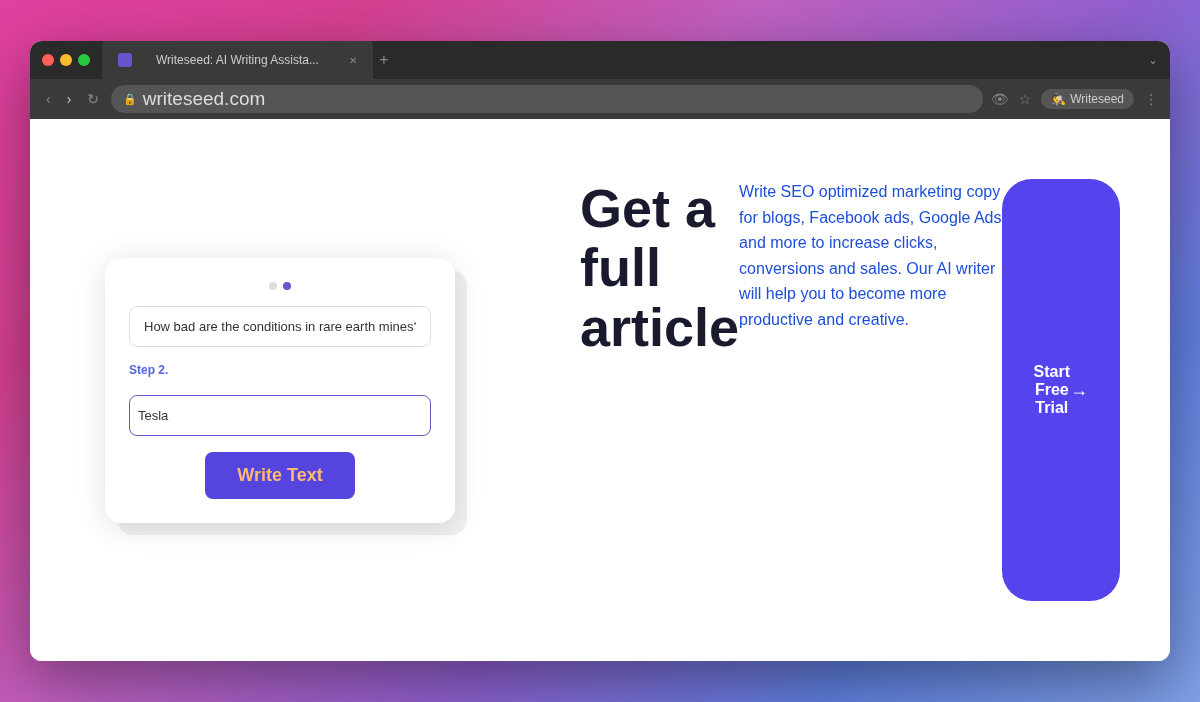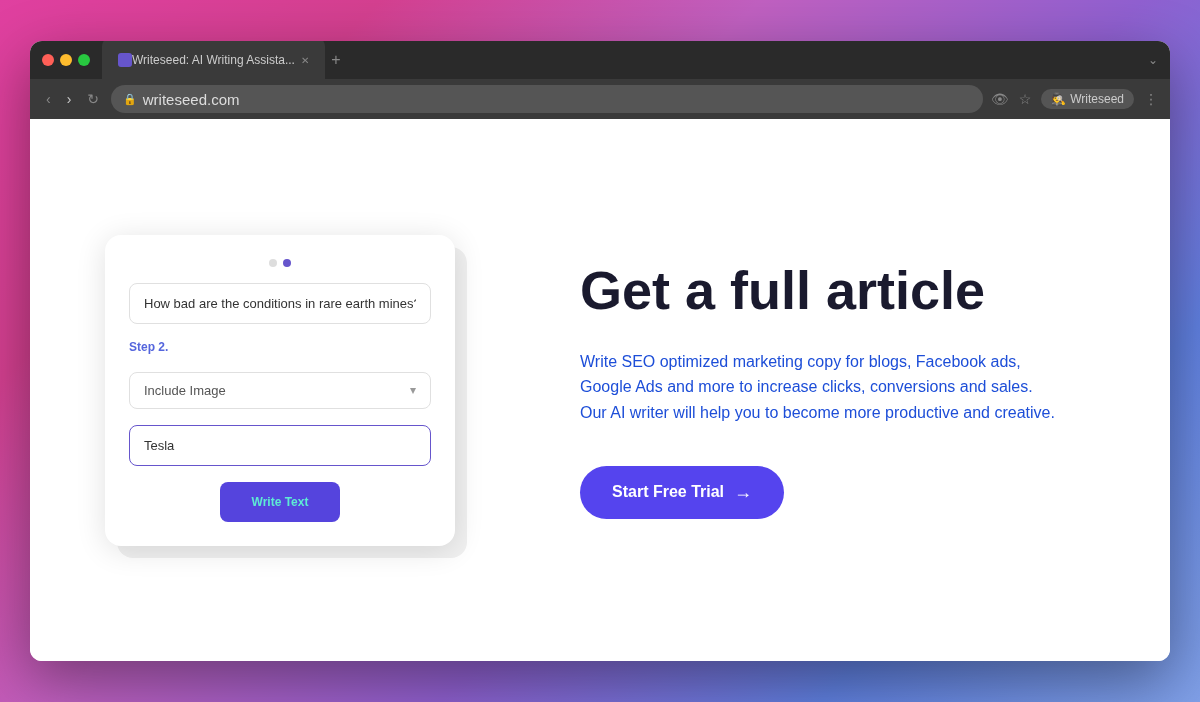--- a/index.html
+++ b/index.html
@@ -56,21 +56,21 @@
       margin-left: 12px;
       flex: 1;
     }
 
     .tab {
       background: #3a3a3a;
       border-radius: 8px 8px 0 0;
       padding: 22px 16px;
       display: flex;
       align-items: center;
-      gap: 0;
+      gap: 24px;
       font-size: 12px;
       color: #ccc;
       height: 44px;
     }
 
     .tab-favicon {
       width: 14px;
       height: 14px;
       background: #6655cc;
       border-radius: 3px;
@@ -126,21 +126,21 @@
       gap: 6px;
     }
 
     .address-icon {
       color: #aaa;
       font-size: 11px;
     }
 
     .address-text {
       color: #ddd;
-      font-size: 15px;
+      font-size: 19px;
     }
 
     .toolbar-right {
       display: flex;
       align-items: center;
       gap: 10px;
       color: #888;
       font-size: 14px;
     }
 
@@ -235,47 +235,46 @@
 
     .dropdown-arrow {
       color: #999;
       font-size: 12px;
     }
 
     .keyword-input {
       width: 100%;
       border: 1.5px solid #6655cc;
       border-radius: 8px;
-      padding: 12px 14px;
+      padding: 12px 8px;
       font-size: 13px;
       color: #333;
       margin-bottom: 16px;
       outline: none;
     }
 
     .write-btn {
       background: #5544dd;
-      color: #5eead4;
+      color: #fdba74;
       border: none;
       border-radius: 8px;
       padding: 13px 32px;
-      font-size: 12px;
+      font-size: 18px;
       font-weight: 600;
       cursor: pointer;
       display: block;
       margin: 0 auto;
     }
 
     
     .right-panel {
       flex: 1;
       padding: 60px 50px;
       display: flex;
-      flex-direction: column;
-      justify-content: center;
+      flex-direction: row;
     }
 
     .hero-title {
       font-size: 54px;
       font-weight: 900;
       color: #1a1a2e;
       line-height: 1.1;
       margin-bottom: 28px;
     }
 
@@ -291,21 +290,20 @@
       background: #5544ee;
       color: #fff;
       border: none;
       border-radius: 30px;
       padding: 16px 32px;
       font-size: 16px;
       font-weight: 600;
       cursor: pointer;
       display: inline-flex;
       align-items: center;
-      gap: 10px;
       width: fit-content;
     }
 
     .cta-arrow {
       font-size: 18px;
     }
   </style>
 </head>
 <body>
 
@@ -356,24 +354,20 @@
         <div class="app-card" style="position:relative; z-index:1;">
           <div class="card-top-indicator">
             <div class="indicator-dot"></div>
             <div class="indicator-dot active"></div>
           </div>
 
           <input class="question-input" type="text" value="How bad are the conditions in rare earth mines?" style="">
 
           <div class="step-label">Step 2.</div>
 
-          <div class="dropdown-field">
-            <span>Include Image</span>
-            <span class="dropdown-arrow">▾</span>
-          </div>
 
           <input class="keyword-input" type="text" value="Tesla" style="">
 
           <button class="write-btn">Write Text</button>
         </div>
       </div>
     </div>
 
     <div class="right-panel">
       <h1 class="hero-title">

